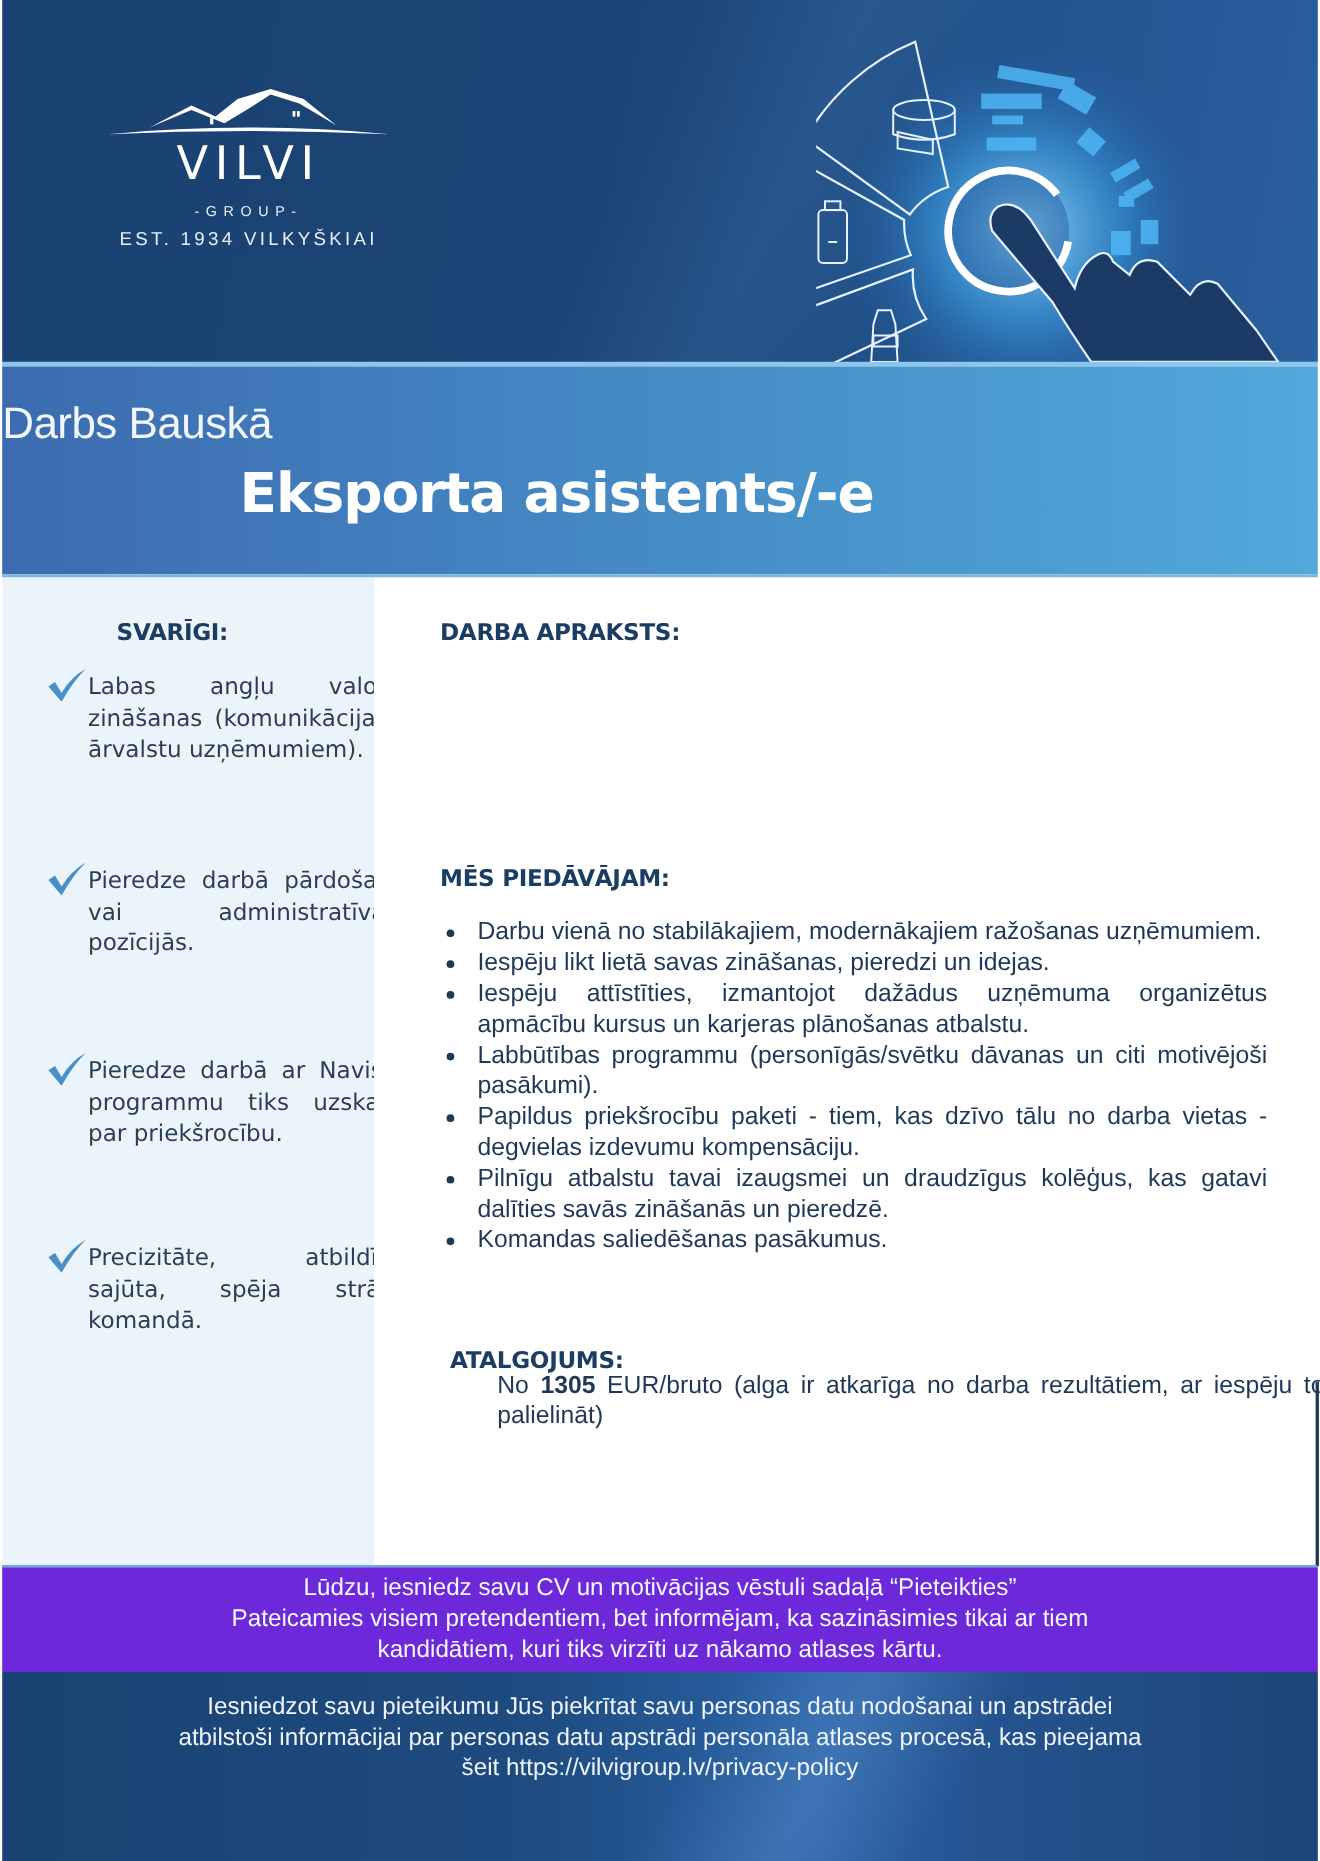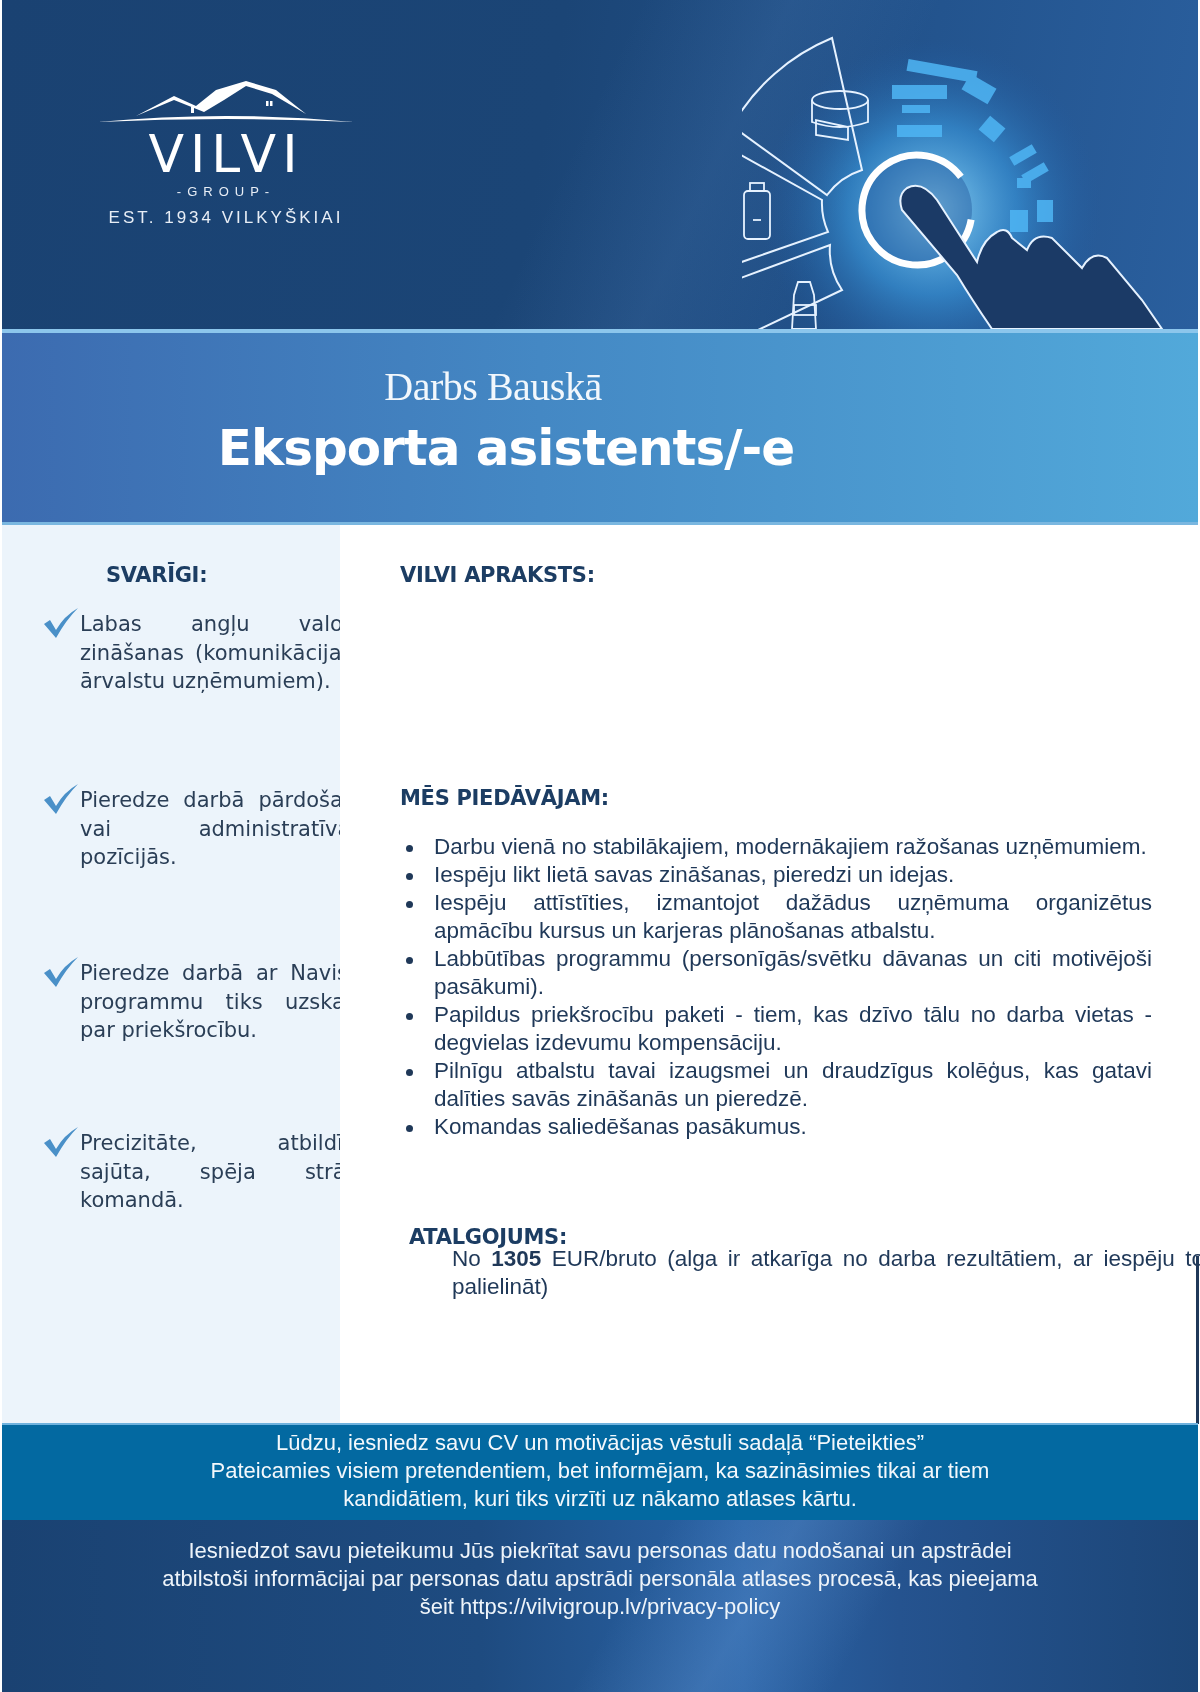--- a/index.html
+++ b/index.html
@@ -13,36 +13,36 @@
     position: absolute; left: 0; top: 0; width: 1196px; height: 329px;
     background: linear-gradient(100deg, #1a4272 0%, #1b4576 45%, #23548e 75%, #2a5f9e 100%);
     overflow: hidden;
   }
   .header .ray1 { position: absolute; left: 560px; top: -40px; width: 300px; height: 420px;
     background: linear-gradient(90deg, rgba(255,255,255,0) 0%, rgba(120,170,230,0.10) 50%, rgba(255,255,255,0) 100%);
     transform: skewX(-25deg); }
   .logo { position: absolute; left: 94px; top: 76px; width: 260px; height: 160px; }
   .logo svg { position: absolute; left: 0; top: 0; }
   .logo-name { position: absolute; left: 0; top: 48px; width: 260px; text-align: center;
-    color: #fff; font-family: "DejaVu Sans", sans-serif; font-size: 52px; letter-spacing: 6px; font-weight: normal; }
+    color: #fff; font-family: "DejaVu Sans", sans-serif; font-size: 42px; letter-spacing: 6px; font-weight: normal; }
   .logo-group { position: absolute; left: 0; top: 108px; width: 260px; text-align: center;
     color: #e8eef6; font-size: 13px; letter-spacing: 6px; }
   .logo-est { position: absolute; left: -4px; top: 132px; width: 268px; text-align: center;
     color: #e8eef6; font-size: 17px; letter-spacing: 3px; }
 
   .hero-graphic { position: absolute; left: 740px; top: 0; width: 456px; height: 329px; }
 
   
   .title-band {
     position: absolute; left: 0; top: 329px; width: 1196px; height: 196px;
     background: linear-gradient(90deg, #3c6bb0 0%, #4488c4 45%, #52a9da 100%);
     border-top: 4px solid #8cc6ec; border-bottom: 3px solid #7ab7e0;
   }
-  .subtitle { position: absolute; left: 0; top: 30px; width: 982px; text-align: center;
-    color: #f2f7fc; font-size: 40px; font-weight: normal; font-family: Liberation Serif, serif; letter-spacing: -0.5px; }
+  .subtitle { position: absolute; left: 0; top: 30px; width: 982px; text-align: left;
+    color: #f2f7fc; font-size: 40px; font-weight: normal; font-family: Liberation Sans, sans-serif; letter-spacing: -0.5px; }
   .job-title { position: absolute; left: 0; top: 86px; width: 1008px; text-align: center;
     color: #ffffff; font-size: 50px; font-weight: bold; font-family: "DejaVu Sans", sans-serif; letter-spacing: -1px; }
 
   
   .left-col { position: absolute; left: 0; top: 525px; width: 338px; height: 898px; background: #ecf4fb; }
   .right-col { position: absolute; left: 338px; top: 525px; width: 858px; height: 898px; background: #fff; }
 
   .section-head { font-family: "DejaVu Sans", sans-serif; font-weight: bold; color: #1c3d63; font-size: 21px; letter-spacing: -0.3px; }
   .left-col .section-head { position: absolute; left: 76px; top: 38px; margin-left: 28px; }
 
@@ -57,21 +57,21 @@
     font-size: 22.5px; line-height: 28px; color: #1f3858; text-align: justify; text-align-last: left; }
   .bullets li::before { content: ""; position: absolute; left: 6px; top: 12px; width: 7px; height: 7px;
     border-radius: 50%; background: #1f3858; }
 
   .salary { position: absolute; left: 69px; top: 720px; width: 752px; font-family: "Liberation Sans", sans-serif;
     font-size: 22.5px; line-height: 28px; color: #1f3858; text-align: justify; text-align-last: left; margin-left: 43px; }
   .salary b { font-weight: bold; }
   .edge-line { position: absolute; left: 1194px; top: 1256px; width: 3px; height: 168px; background: #1f3858; }
 
   
-  .notice { position: absolute; left: 0; top: 1423px; width: 1196px; height: 97px; background: #0369a1;
+  .notice { position: absolute; left: 0; top: 1423px; width: 1196px; height: 97px; background: #6d28d9;
     border-top: 2px solid #6fb2de; text-align: center; color: #f3f8fc; font-family: "Liberation Sans", sans-serif;
     font-size: 22px; line-height: 28px; padding-top: 4px; }
 
   
   .footer { position: absolute; left: 0; top: 1520px; width: 1196px; height: 172px; overflow: hidden;
     background: linear-gradient(90deg, #1a4272 0%, #1e4b80 40%, #2a63a6 62%, #25538f 75%, #1c4678 100%); }
   .footer .beam { position: absolute; left: 610px; top: -20px; width: 260px; height: 240px;
     background: linear-gradient(90deg, rgba(120,170,230,0.0), rgba(120,170,230,0.25), rgba(120,170,230,0.0));
     transform: skewX(-30deg); }
   .footer-text { position: absolute; left: 40px; top: 17px; width: 1116px; text-align: center;
@@ -185,21 +185,21 @@
 
     <div class="req" style="top:604px;">
       <svg class="check" viewBox="0 0 38 34">
         <path d="M2 18 L8 14 L14 24 Q22 10 36 2 Q24 14 14 32 Z" fill="#4a90c8"></path>
       </svg>
       <div class="txt">Precizitāte, atbildības sajūta, spēja strādāt komandā.</div>
     </div>
   </div>
 
   <div class="right-col">
-    <div class="section-head" style="top:38px;">VILVI APRAKSTS:</div>
+    <div class="section-head" style="top:38px;">DARBA APRAKSTS:</div>
 
     <div class="section-head" style="top:261px;">MĒS PIEDĀVĀJAM:</div>
     <ul class="bullets" style="top:308px;">
       <li>Darbu vienā no stabilākajiem, modernākajiem ražošanas uzņēmumiem.</li>
       <li>Iespēju likt lietā savas zināšanas, pieredzi un idejas.</li>
       <li>Iespēju attīstīties, izmantojot dažādus uzņēmuma organizētus apmācību kursus un karjeras plānošanas atbalstu.</li>
       <li>Labbūtības programmu (personīgās/svētku dāvanas un citi motivējoši pasākumi).</li>
       <li>Papildus priekšrocību paketi - tiem, kas dzīvo tālu no darba vietas - degvielas izdevumu kompensāciju.</li>
       <li>Pilnīgu atbalstu tavai izaugsmei un draudzīgus kolēģus, kas gatavi dalīties savās zināšanās un pieredzē.</li>
       <li>Komandas saliedēšanas pasākumus.</li>

